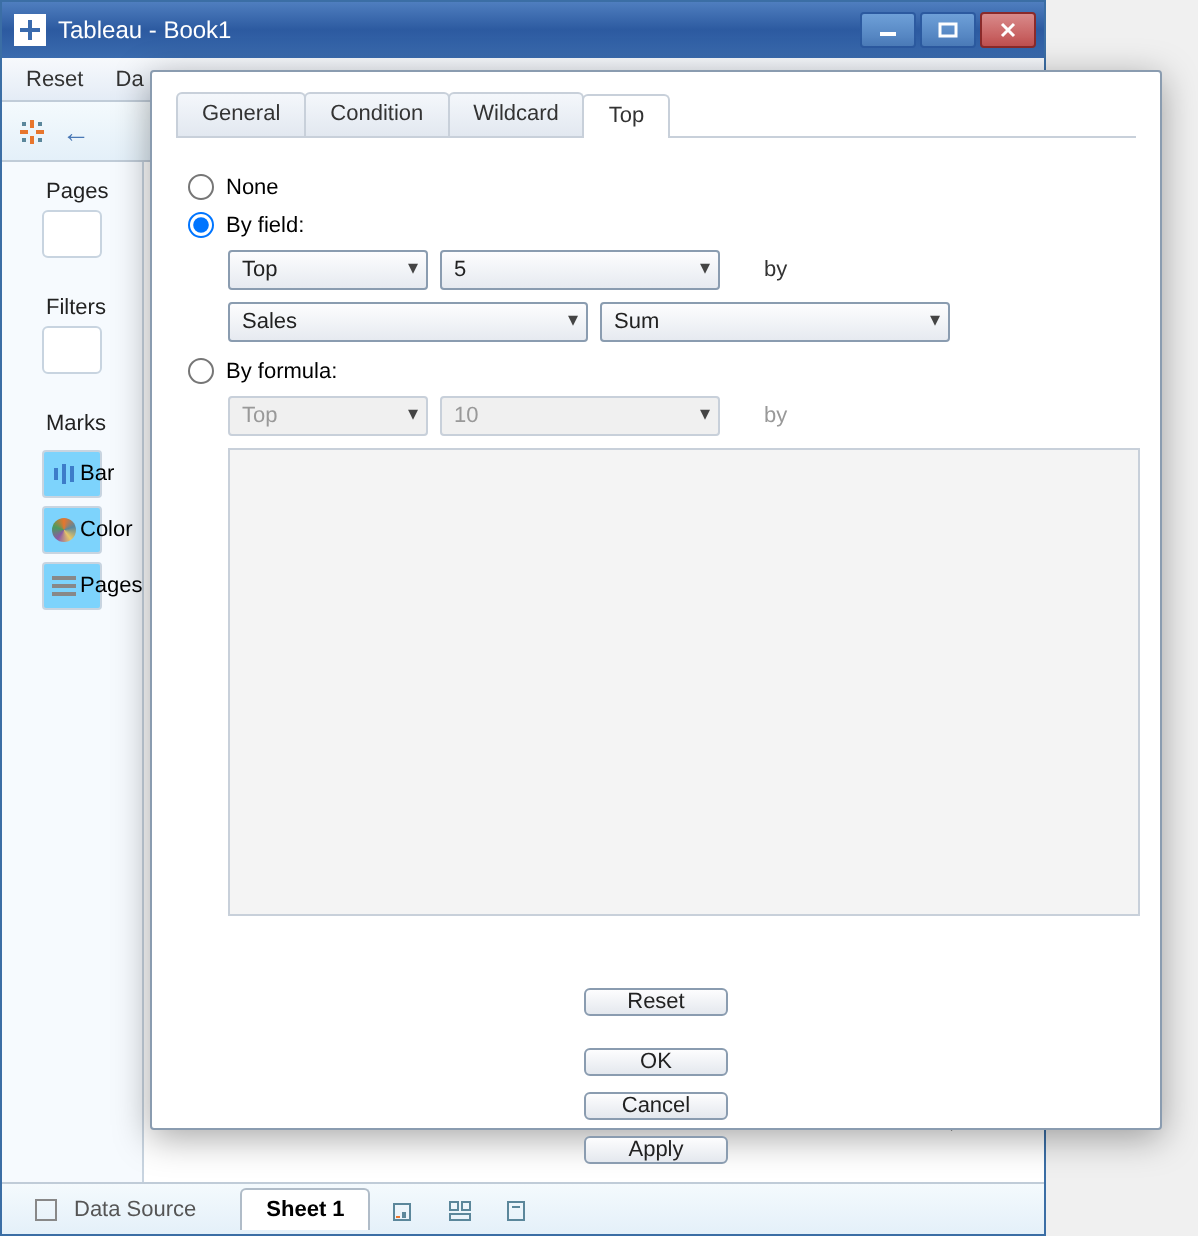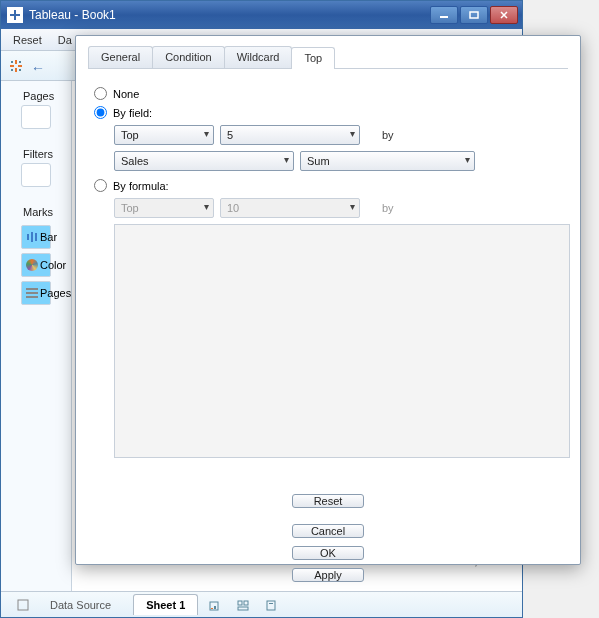--- a/index.html
+++ b/index.html
@@ -32,21 +32,21 @@
 .bar-icon span{display:inline-block;width:2px;margin:0 1px;background:#3d7cc9;}
 .bar-icon span:nth-child(1){height:6px;} .bar-icon span:nth-child(2){height:10px;} .bar-icon span:nth-child(3){height:8px;}
 .color-wheel{width:12px;height:12px;border-radius:50%;background:conic-gradient(#e8762d,#5b879b,#e8c667,#8a5aa4,#4a9b5e,#e8762d);}
 
 .viz-area { flex:1; position:relative; background:#fff; border-left:1px solid #c8d4e0; }
 .viz-bars { position:absolute; right:28px; top:240px; display:flex; flex-direction:column; gap:130px;}
 .vbar { width:36px; height:16px; background:#3d7cc9; }
 .axis-label { position:absolute; right:28px; bottom:24px; font-size:10px; color:#333; }
 
 .statusbar { height:26px; background:linear-gradient(to bottom,#f4fafd,#e4f0f9); border-top:1px solid #c0ccd8; display:flex; align-items:center; padding:0 6px; }
-.status-btn { padding:4px 10px; display:flex; align-items:center; gap:21px; color:#555; cursor:pointer;}
+.status-btn { padding:4px 10px; display:flex; align-items:center; gap:8px; color:#555; cursor:pointer;}
 .sheet-tab { background:#fff; border:1px solid #b0bcc8; border-bottom:none; border-radius:3px 3px 0 0; padding:4px 12px; font-weight:bold; font-size:11px; cursor:pointer; margin-left:12px;}
 .new-tab-btn { width:22px; height:18px; display:flex; align-items:center; justify-content:center; color:#5b879b; cursor:pointer; margin-left:6px;}
 
 
 .dialog { position:absolute; left:74px; top:34px; width:506px; height:530px; background:#fff; border:1px solid #8a9cb0; box-shadow:0 4px 18px rgba(0,0,0,0.35); border-radius:2px;}
 .dialog-title { height:28px; background:linear-gradient(to bottom,#fdfdfe,#e8ecf2); border-bottom:1px solid #c8d0da; display:flex; align-items:center; padding:0 8px;}
 .dialog-title .dtitle { flex:1; font-size:12px; color:#222;}
 .dialog-close { width:34px; height:18px; border:1px solid #b0bcc8; border-radius:3px; background:linear-gradient(to bottom,#f8fafc,#e2e8f0); display:flex; align-items:center; justify-content:center; color:#555; cursor:pointer; font-size:11px;}
 
 .dialog-body { padding:10px 12px 0 12px; height:calc(100% - 28px - 42px); }
@@ -270,18 +270,18 @@
             <span class="by-label disabled">by</span>
           </div>
         </div>
         <div class="formula-box"></div>
       </div>
     </div>
 
     <div class="dialog-footer">
       <button class="dbtn">Reset</button>
       <div class="footer-spacer"></div>
+      <button class="dbtn">OK</button>
       <button class="dbtn">Cancel</button>
-      <button class="dbtn">OK</button>
       <button class="dbtn">Apply</button>
     </div>
   </div>
 </div>
 
 </body></html>

